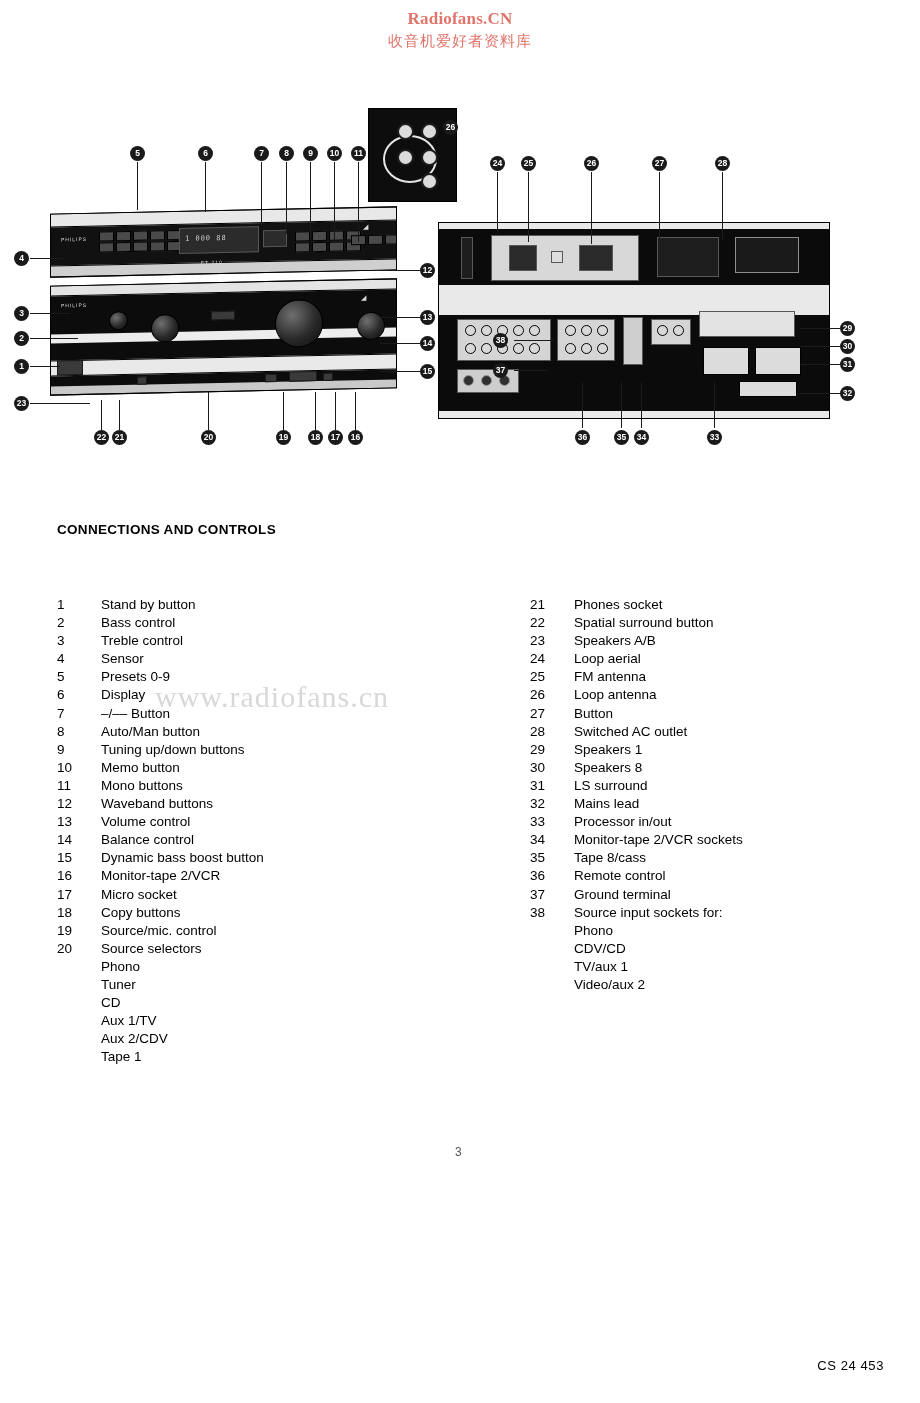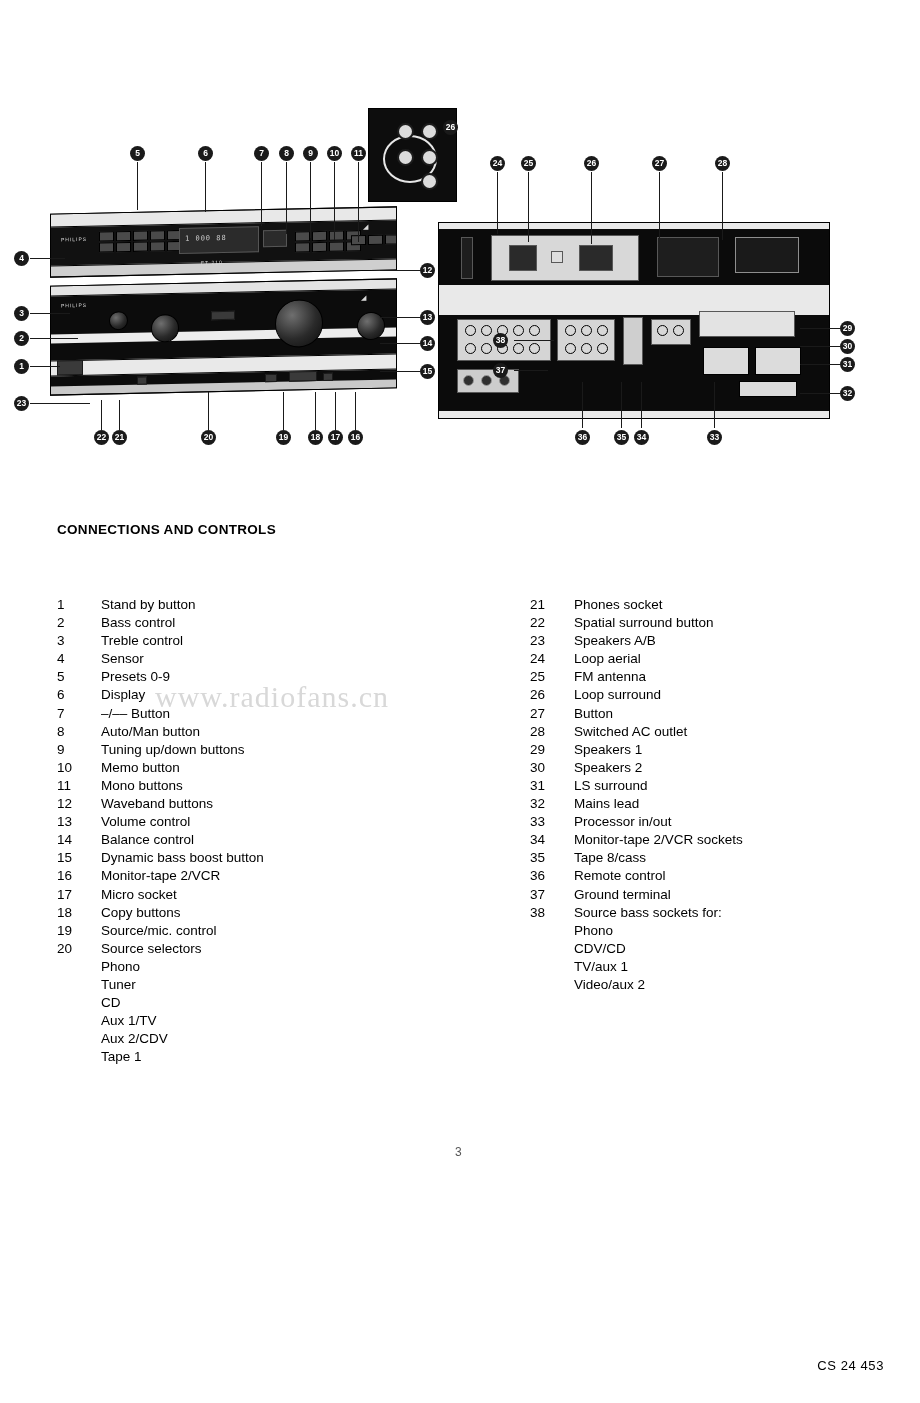--- a/index.html
+++ b/index.html
@@ -292,20 +292,22 @@
     top: 1145px;
     font-family: "Liberation Sans", sans-serif;
     font-size: 12px;
     color: #555;
   }
 </style>
 </head>
 <body>
 
 <div class="wm-top">
+  <div class="l1">Radiofans.CN</div>
+  <div class="l2">收音机爱好者资料库</div>
 </div>
 
 <div class="figure">
 
   <div class="panel-top">
     <div class="bevel"></div>
     <div class="bevel2"></div>
     <div class="brandtag" style="left:10px; top:22px;">PHILIPS</div>
     <div class="btnrow" style="left:48px; top:18px;">
       <div class="minibtn"></div>
@@ -667,37 +669,37 @@
     <div class="row">
       <div class="num">24</div>
       <div class="txt">Loop aerial</div>
     </div>
     <div class="row">
       <div class="num">25</div>
       <div class="txt">FM antenna</div>
     </div>
     <div class="row">
       <div class="num">26</div>
-      <div class="txt">Loop surround</div>
+      <div class="txt">Loop antenna</div>
     </div>
     <div class="row">
       <div class="num">27</div>
       <div class="txt">Button</div>
     </div>
     <div class="row">
       <div class="num">28</div>
       <div class="txt">Switched AC outlet</div>
     </div>
     <div class="row">
       <div class="num">29</div>
       <div class="txt">Speakers 1</div>
     </div>
     <div class="row">
       <div class="num">30</div>
-      <div class="txt">Speakers 2</div>
+      <div class="txt">Speakers 8</div>
     </div>
     <div class="row">
       <div class="num">31</div>
       <div class="txt">LS surround</div>
     </div>
     <div class="row">
       <div class="num">32</div>
       <div class="txt">Mains lead</div>
     </div>
     <div class="row">
@@ -715,21 +717,21 @@
     <div class="row">
       <div class="num">36</div>
       <div class="txt">Remote control</div>
     </div>
     <div class="row">
       <div class="num">37</div>
       <div class="txt">Ground terminal</div>
     </div>
     <div class="row">
       <div class="num">38</div>
-      <div class="txt">Source bass sockets for:</div>
+      <div class="txt">Source input sockets for:</div>
     </div>
     <div class="row sub">
       <div class="num"></div>
       <div class="txt">Phono</div>
     </div>
     <div class="row sub">
       <div class="num"></div>
       <div class="txt">CDV/CD</div>
     </div>
     <div class="row sub">

